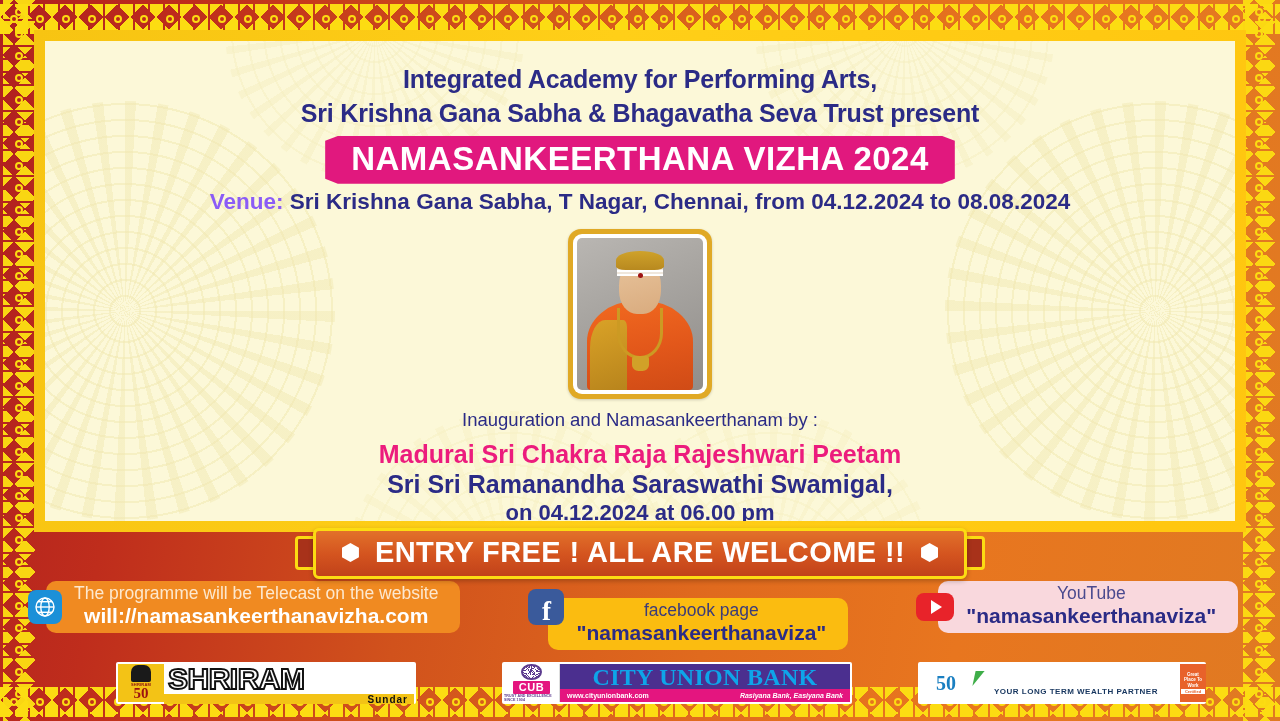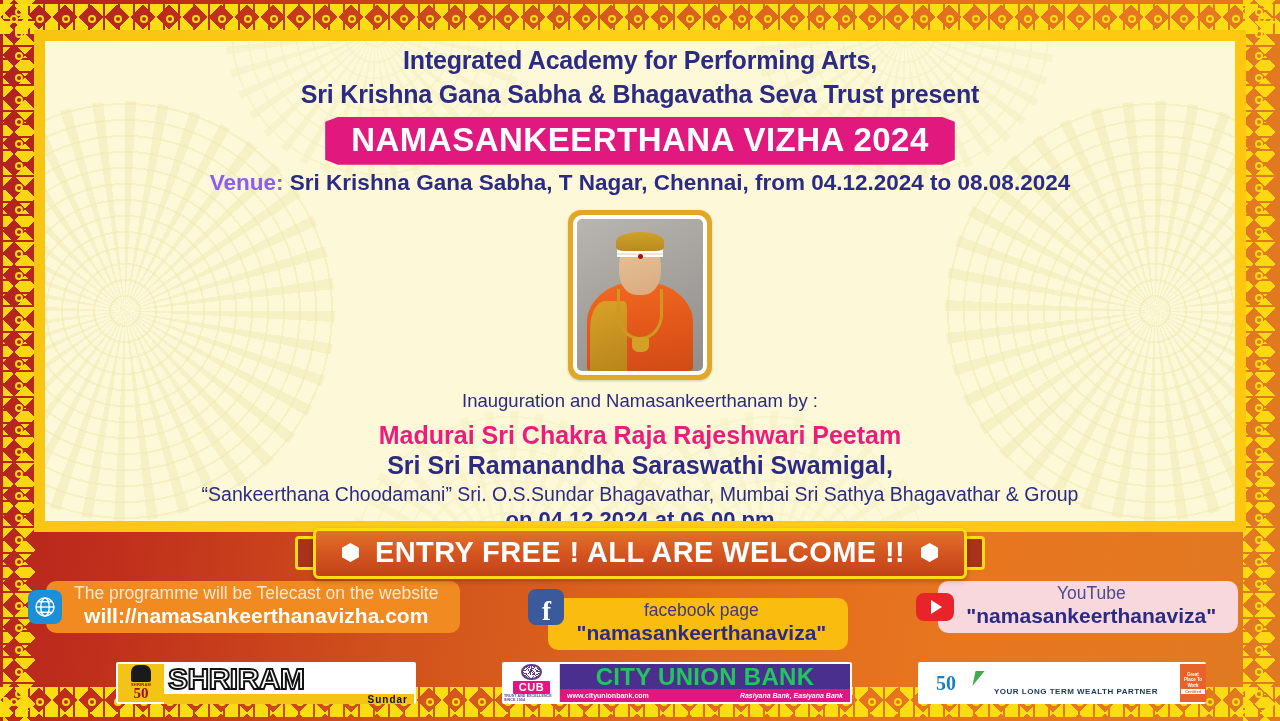--- a/index.html
+++ b/index.html
@@ -84,21 +84,21 @@
       repeating-conic-gradient(rgba(238,228,166,.5) 0 3deg, rgba(238,228,166,0) 3deg 9deg);
     opacity: .75;
   }
   .mandala.m1 { left: -130px; top: 60px; width: 420px; height: 420px; }
   .mandala.m2 { right: -130px; top: 60px; width: 420px; height: 420px; }
   .mandala.m3 { left: 180px; top: -160px; width: 300px; height: 300px; opacity:.45; }
   .mandala.m4 { right: 180px; top: -160px; width: 300px; height: 300px; opacity:.45; }
   .mandala.m5 { left: 300px; bottom: -220px; width: 330px; height: 330px; opacity:.4; }
   .mandala.m6 { right: 300px; bottom: -220px; width: 330px; height: 330px; opacity:.4; }
 
-  #content { position: relative; z-index: 3; text-align: center; padding-top: 2px; }
+  #content { position: relative; z-index: 3; text-align: center; padding-top: 21px; }
 
   .presenter {
     color: #2b2b86; font-weight: bold; font-size: 25px;
     line-height: 1.36; letter-spacing: -.2px;
   }
 
   
   .titlewrap { margin: 6px 0 4px; display: flex; justify-content: center; }
   .title-ribbon {
     background: #e1187e; color: #fff;
@@ -286,23 +286,23 @@
     border: 2px solid #5b3a8e; margin-bottom: 1px;
     background: repeating-conic-gradient(#5b3a8e 0 6deg, #fff 6deg 14deg);
   }
   .cub-acr {
     background: #e4157f; color: #fff; font-size: 11px; font-weight: bold;
     padding: 0 6px; border-radius: 1px; letter-spacing: .5px; line-height: 1.15;
   }
   .cub-tag { font-size: 3.6px; color: #5b3a8e; font-weight: bold; letter-spacing: .1px; }
   .cub-right { flex: 1; display: flex; flex-direction: column; }
   .cub-name {
-    flex: 1; background: #4b2f8f; color: #22c55e;
+    flex: 1; background: #4b2f8f; color: #0ea5e9;
     font-size: 24px; font-weight: bold; letter-spacing: .3px;
-    display: flex; align-items: center; justify-content: center; line-height: 1;
+    display: flex; align-items: center; justify-content: center; line-height: 1; font-family: Liberation Serif, serif;
   }
   .cub-bar {
     height: 13px; background: #e4157f; display: flex; align-items: center;
     justify-content: space-between; padding: 0 7px;
   }
   .cub-url, .cub-slog { font-size: 7px; color: #fff; font-weight: bold; }
   .cub-slog { font-style: italic; }
 
   
   .sp.integ { margin-left: 66px; width: 288px; height: 42px; padding: 2px 0 2px 2px; }
@@ -546,21 +546,20 @@
               <div class="ph-turb"></div>
               <div class="ph-tilak"></div>
               <div class="ph-pend"></div>
             </div>
           </div>
         </div>
 
         <div class="byline">Inauguration and Namasankeerthanam by :</div>
         <div class="peetam">Madurai Sri Chakra Raja Rajeshwari Peetam</div>
         <div class="swamigal">Sri Sri Ramanandha Saraswathi Swamigal,</div>
-        <div class="choodamani">“Sankeerthana Choodamani” Sri. O.S.Sundar Bhagavathar, Mumbai Sri Sathya Bhagavathar &amp; Group</div>
         <div class="ontime">on 04.12.2024 at 06.00 pm</div>
       </div>
     </div>
   </div>
 
   <div id="entrywrap">
     <div class="ribbon">
       <div class="ribbon-tail l"></div>
       <div class="ribbon-tail r"></div>
       <div class="ribbon-body">

